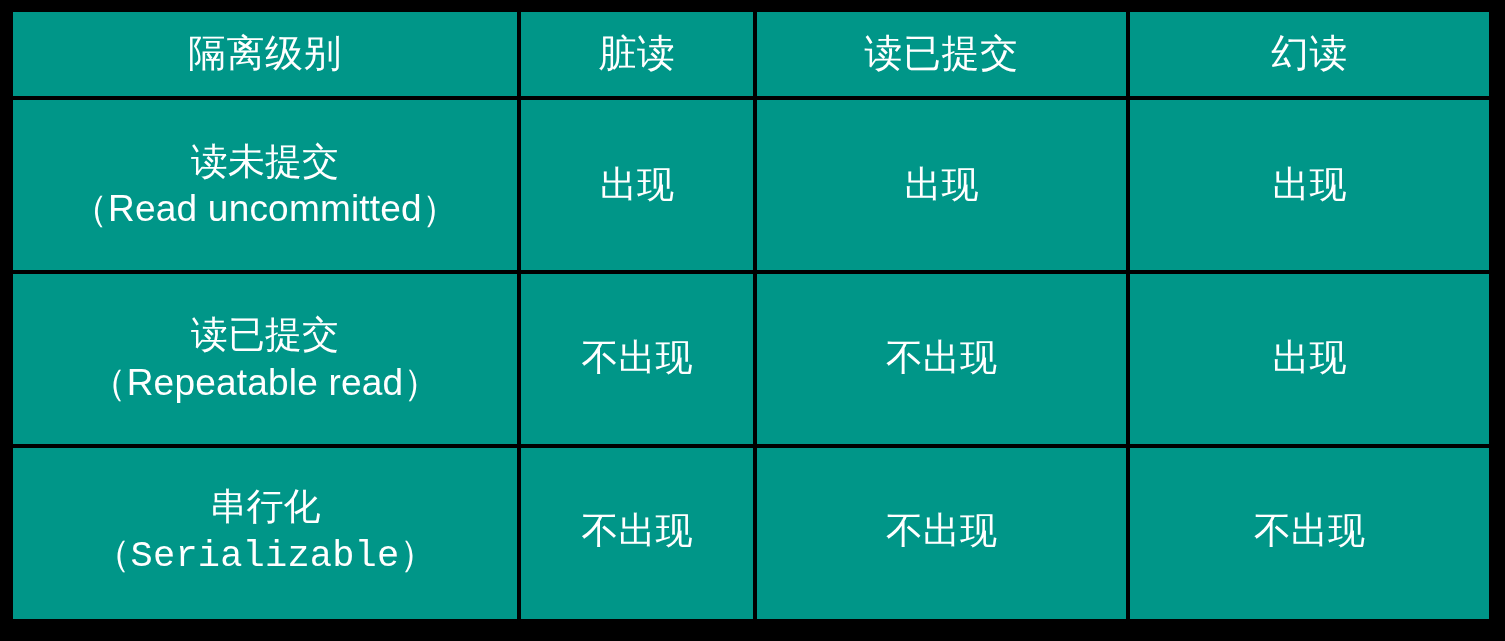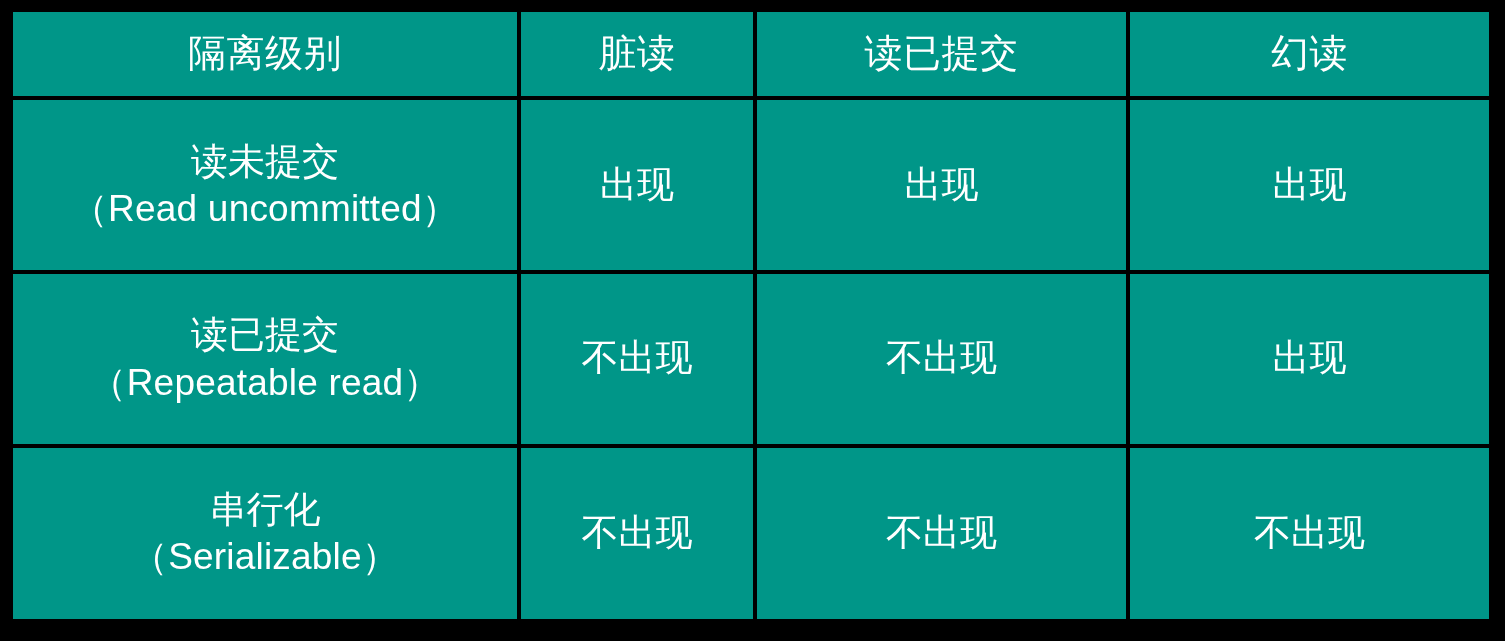--- a/index.html
+++ b/index.html
@@ -59,21 +59,21 @@
   tr.header-row { height: 88px; }
   th.header-cell {
     font-weight: normal;
     font-size: 38px;
     letter-spacing: 0.5px;
     line-height: 1.05;
   }
 
   
   tr.body-row { height: 131px; }
-  tr.body-row.last-row { height: 132px; }
+  tr.body-row.last-row { height: 132px; font-family: Liberation Mono, monospace; }
 
   td.level-cell {
     font-weight: normal;
     font-size: 37px;
     line-height: 1.28;
   }
   td.level-cell .cn-name {
     display: block;
     font-size: 37px;
   }

